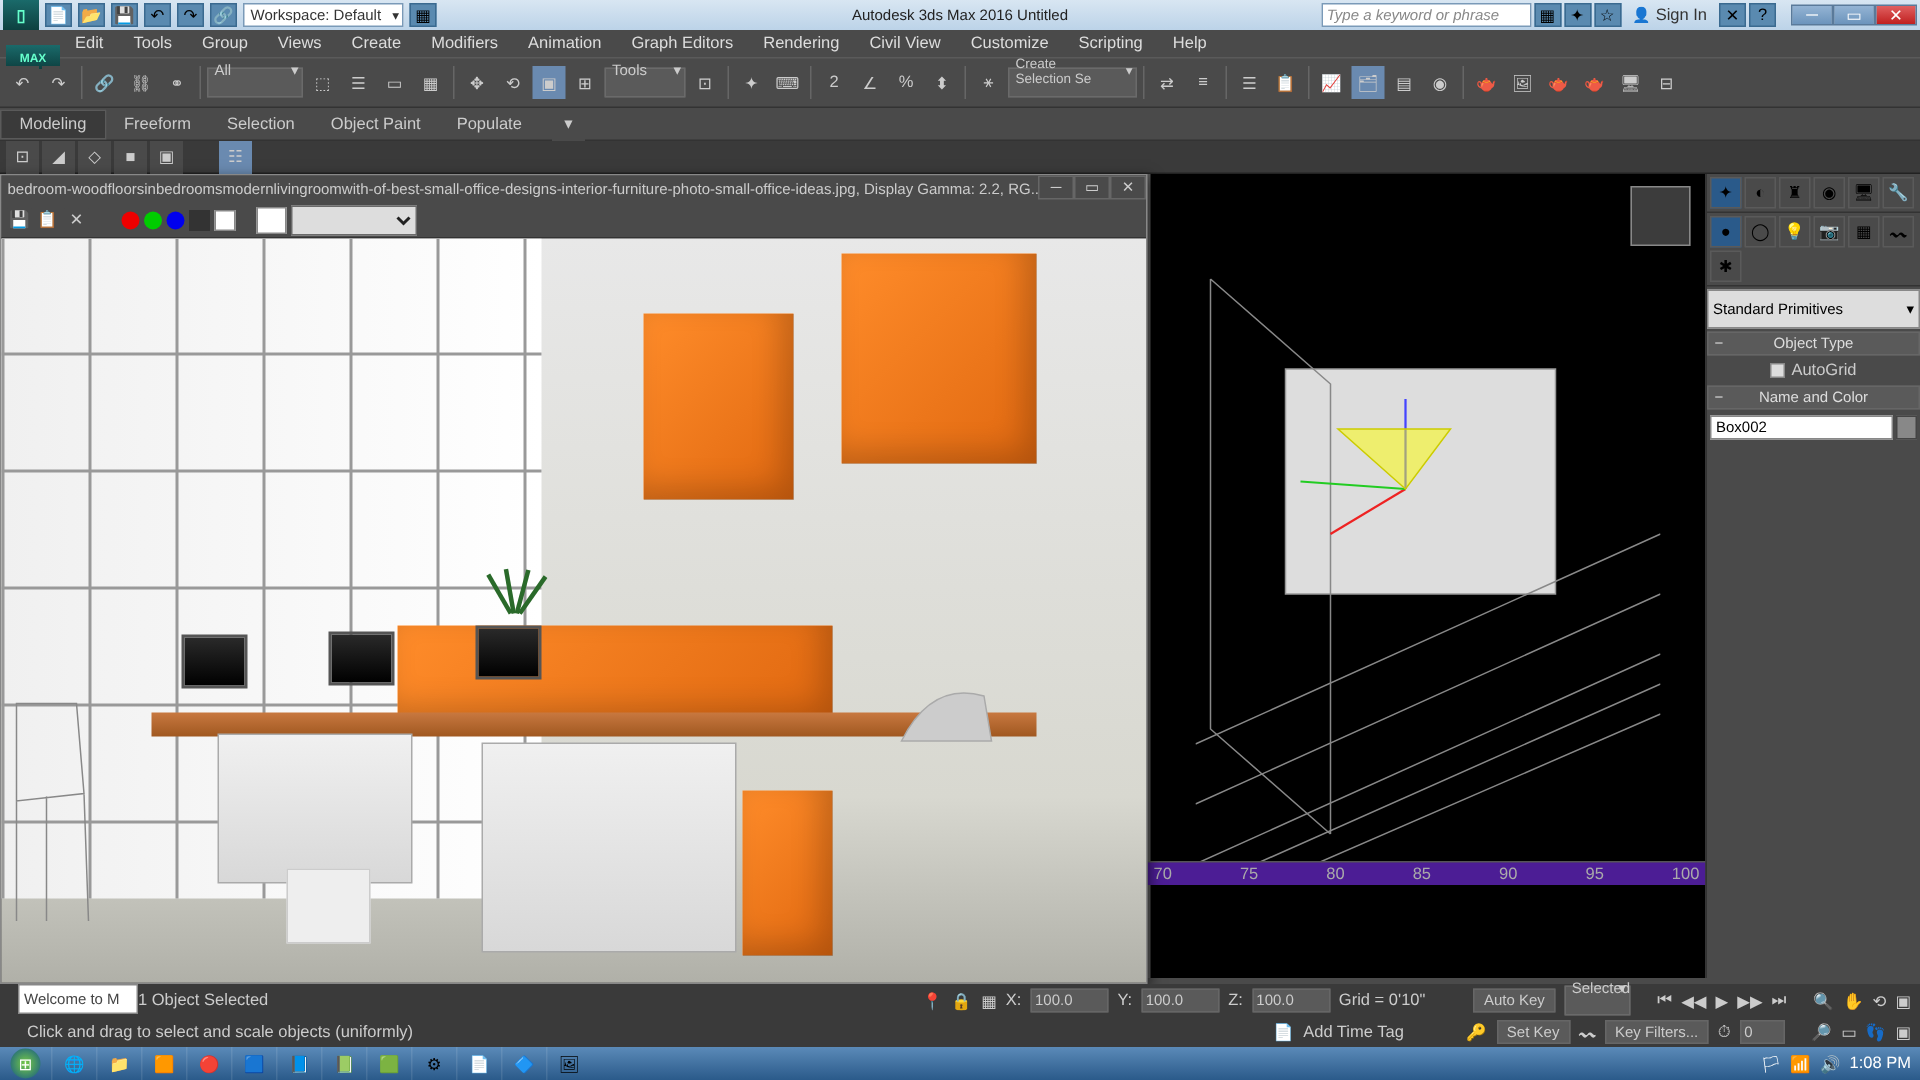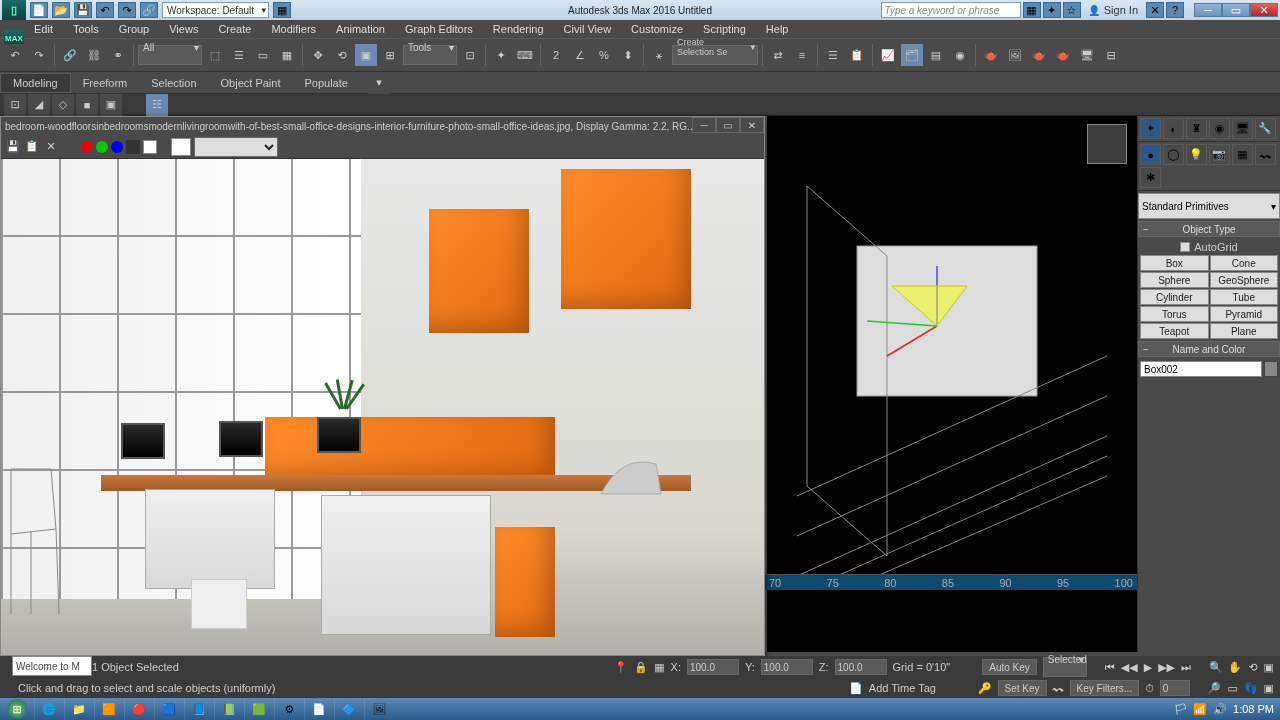--- a/index.html
+++ b/index.html
@@ -61,21 +61,21 @@
 .coord-in{width:52px;height:16px;background:#5a5a5a;color:#ccc;border:1px solid #666;font-size:10px;padding:0 2px;text-align:left;display:flex;align-items:center;}
 .sbtn{height:16px;padding:0 6px;background:#5a5a5a;border:1px solid #666;color:#ccc;font-size:10px;display:flex;align-items:center;}
 .taskbar{position:absolute;bottom:0;left:0;width:100%;height:22px;background:linear-gradient(#5b8ab8,#2a5a8a);display:flex;align-items:center;}
 .start{width:34px;height:22px;display:flex;align-items:center;justify-content:center;}
 .task-ico{width:30px;height:22px;display:flex;align-items:center;justify-content:center;border-left:1px solid rgba(255,255,255,.1);}
 .tray{margin-left:auto;display:flex;align-items:center;gap:6px;padding:0 6px;color:#fff;font-size:10px;}
 .viewport-scene{position:absolute;left:30px;top:40px;width:310px;height:420px;}
 .wire{stroke:#888;stroke-width:1;fill:none;}
 .gizmo-line{stroke-width:1.5;}
 .viewcube{position:absolute;right:10px;top:8px;width:40px;height:40px;background:rgba(200,200,200,.3);border:1px solid #888;}
-.time-ruler{position:absolute;bottom:62px;left:765px;right:143px;height:16px;background:#0c4a6e;border-top:1px solid #555;display:flex;align-items:center;color:#aaa;font-size:9px;padding:0 4px;justify-content:space-between;}
+.time-ruler{position:absolute;bottom:62px;left:765px;right:143px;height:16px;background:#4c1d95;border-top:1px solid #555;display:flex;align-items:center;color:#aaa;font-size:9px;padding:0 4px;justify-content:space-between;}
 </style>
 </head>
 <body>
 
 <div class="titlebar">
   <div class="max-logo">▯</div>
   <div class="top-btn">📄</div>
   <div class="top-btn">📂</div>
   <div class="top-btn">💾</div>
   <div class="top-btn">↶</div>
@@ -94,21 +94,21 @@
     <div class="top-btn">?</div>
     <div class="win-btns">
       <div class="win-btn">─</div>
       <div class="win-btn">▭</div>
       <div class="win-btn close">✕</div>
     </div>
   </div>
 </div>
 
 <div class="menubar">
-  <div class="max-logo" style="width:20px;height:16px;font-size:8px;margin-top:18px;">MAX</div>
+  <div class="max-logo" style="width:36px;height:16px;font-size:8px;margin-top:18px;">MAX</div>
   <span>Edit</span>
   <span>Tools</span>
   <span>Group</span>
   <span>Views</span>
   <span>Create</span>
   <span>Modifiers</span>
   <span>Animation</span>
   <span>Graph Editors</span>
   <span>Rendering</span>
   <span>Civil View</span>
@@ -278,32 +278,20 @@
       <div class="cmd-ico">▦</div>
       <div class="cmd-ico">〰</div>
       <div class="cmd-ico">✱</div>
     </div>
     <div class="cmd-dd">Standard Primitives</div>
     <div class="rollout-head">Object Type</div>
     <div class="autogrid">
         <span style="width:10px;height:10px;border:1px solid #888;background:#ddd;display:inline-block"></span>
         <span>AutoGrid</span>
       </div>
-    <div class="obj-grid">
-      <div class="obj-btn">Box</div>
-      <div class="obj-btn">Cone</div>
-      <div class="obj-btn">Sphere</div>
-      <div class="obj-btn">GeoSphere</div>
-      <div class="obj-btn">Cylinder</div>
-      <div class="obj-btn">Tube</div>
-      <div class="obj-btn">Torus</div>
-      <div class="obj-btn">Pyramid</div>
-      <div class="obj-btn">Teapot</div>
-      <div class="obj-btn">Plane</div>
-    </div>
     <div class="rollout-head">Name and Color</div>
     <div style="display:flex;gap:2px;padding:2px">
       <input class="name-input" value="Box002" style="">
       <div style="width:16px;height:16px;background:#888;border:1px solid #444"></div>
     </div>
   </div>
 </div>
 
 <div class="status2">
   <div style="width:80px"></div>

